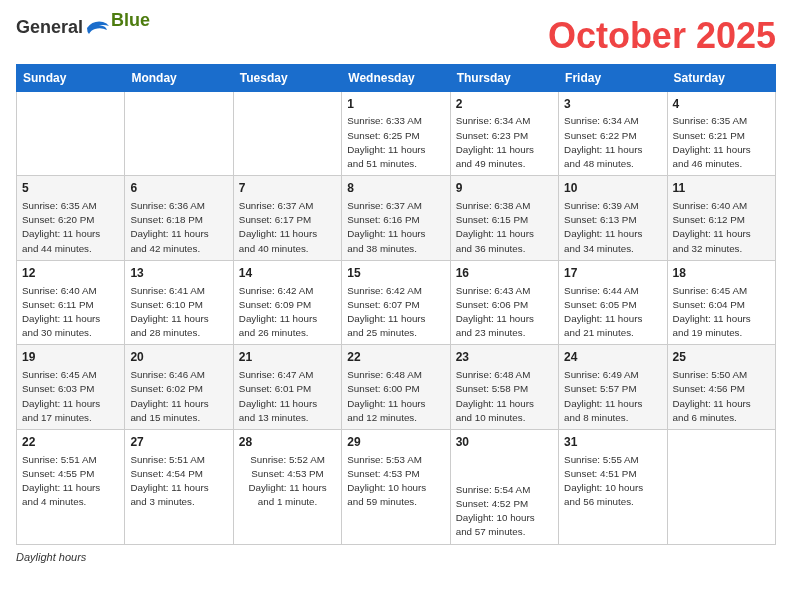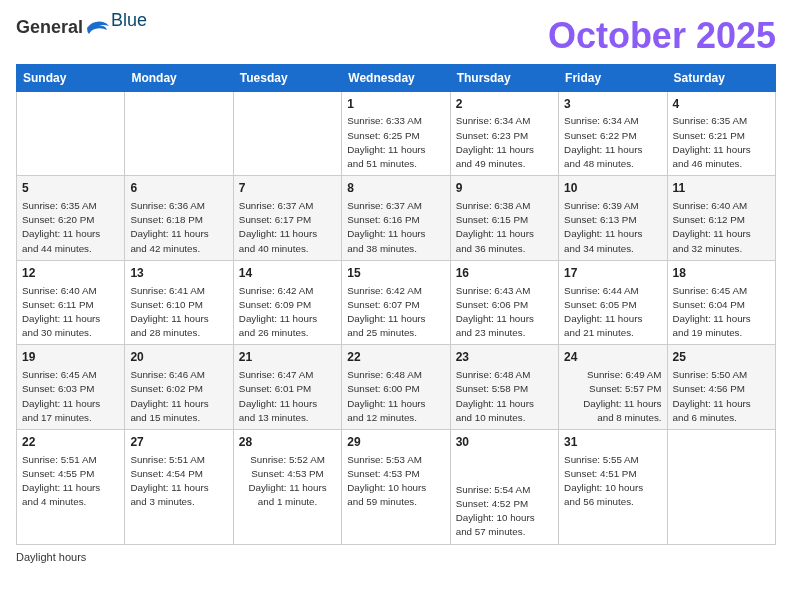--- a/index.html
+++ b/index.html
@@ -21,34 +21,34 @@
       align-items: center;
       gap: 4px;
     }
     .logo-text-general {
       font-size: 18px;
       font-weight: bold;
       color: #333;
     }
     .logo-text-blue {
       font-size: 18px;
-      font-weight: normal;
-      color: #0c4a6e;
+      font-weight: bold;
+      color: #4d7c0f;
     }
     .logo-bird {
       width: 28px;
       height: 22px;
     }
     .title-area {
       text-align: right;
     }
     .month-title {
       font-size: 36px;
       font-weight: bold;
-      color: #8b5cf6;
+      color: #ef4444;
       line-height: 1.1;
     }
     .location-title {
       font-size: 14px;
       color: #444;
       margin-top: 2px;
     }
     .calendar-table {
       width: 100%;
       border-collapse: collapse;
@@ -85,20 +85,21 @@
     }
     .day-info {
       color: #333;
       font-size: 9.8px;
       line-height: 1.45;
     }
     .footer-note {
       margin-top: 6px;
       font-size: 11px;
       color: #333;
+      font-style: italic;
     }
   </style>
 </head>
 <body>
 
 <div class="header-area">
   <div class="logo">
     <div style="display:flex; flex-direction:row; align-items:flex-start;">
       <div style="display:flex; align-items:center;">
         <span class="logo-text-general">General</span>
@@ -293,21 +294,21 @@
         </td>
         <td>
           <div class="day-number">23</div>
           <div class="day-info" style="white-space: pre-line;">Sunrise: 6:48 AM
 Sunset: 5:58 PM
 Daylight: 11 hours
 and 10 minutes.</div>
         </td>
         <td>
           <div class="day-number">24</div>
-          <div class="day-info" style="white-space: pre-line; text-align: right;">Sunrise: 6:49 AM
+          <div class="day-info" style="white-space: pre-line;">Sunrise: 6:49 AM
 Sunset: 5:57 PM
 Daylight: 11 hours
 and 8 minutes.</div>
         </td>
         <td>
           <div class="day-number">25</div>
           <div class="day-info" style="white-space: pre-line;">Sunrise: 5:50 AM
 Sunset: 4:56 PM
 Daylight: 11 hours
 and 6 minutes.</div>

